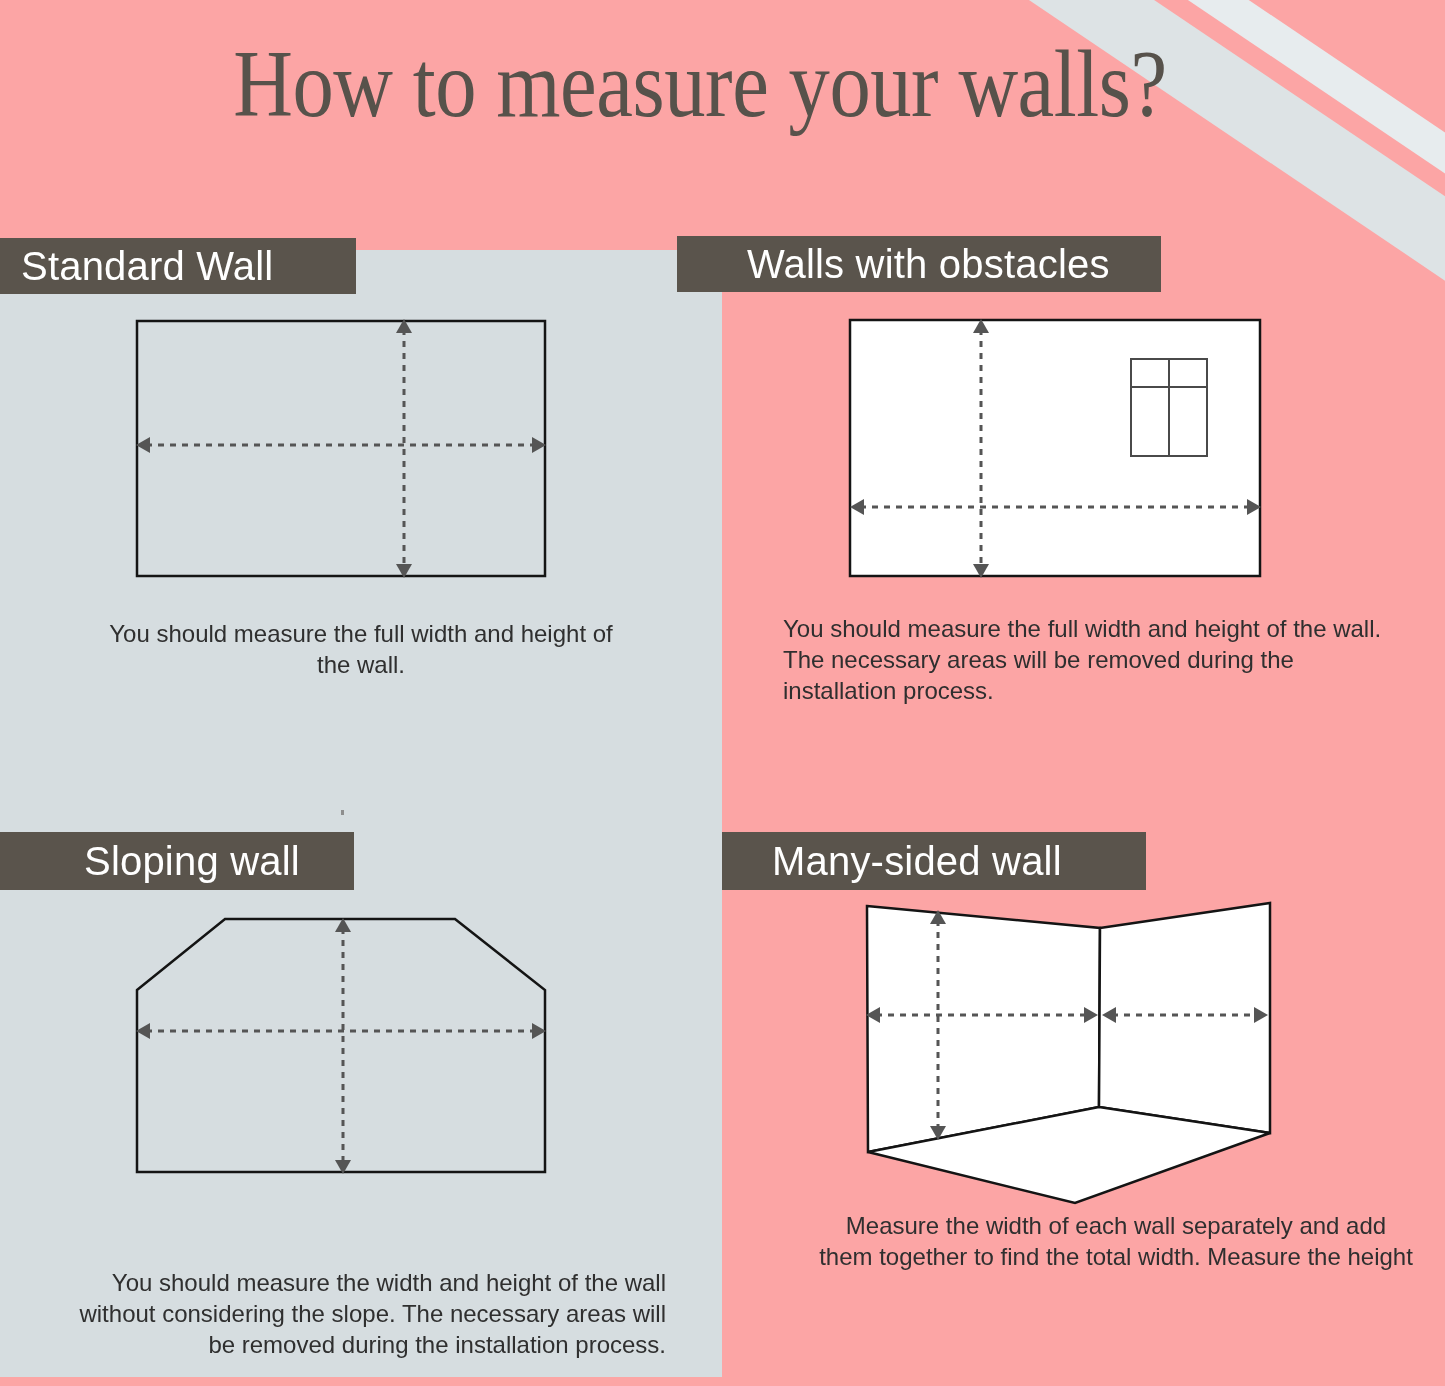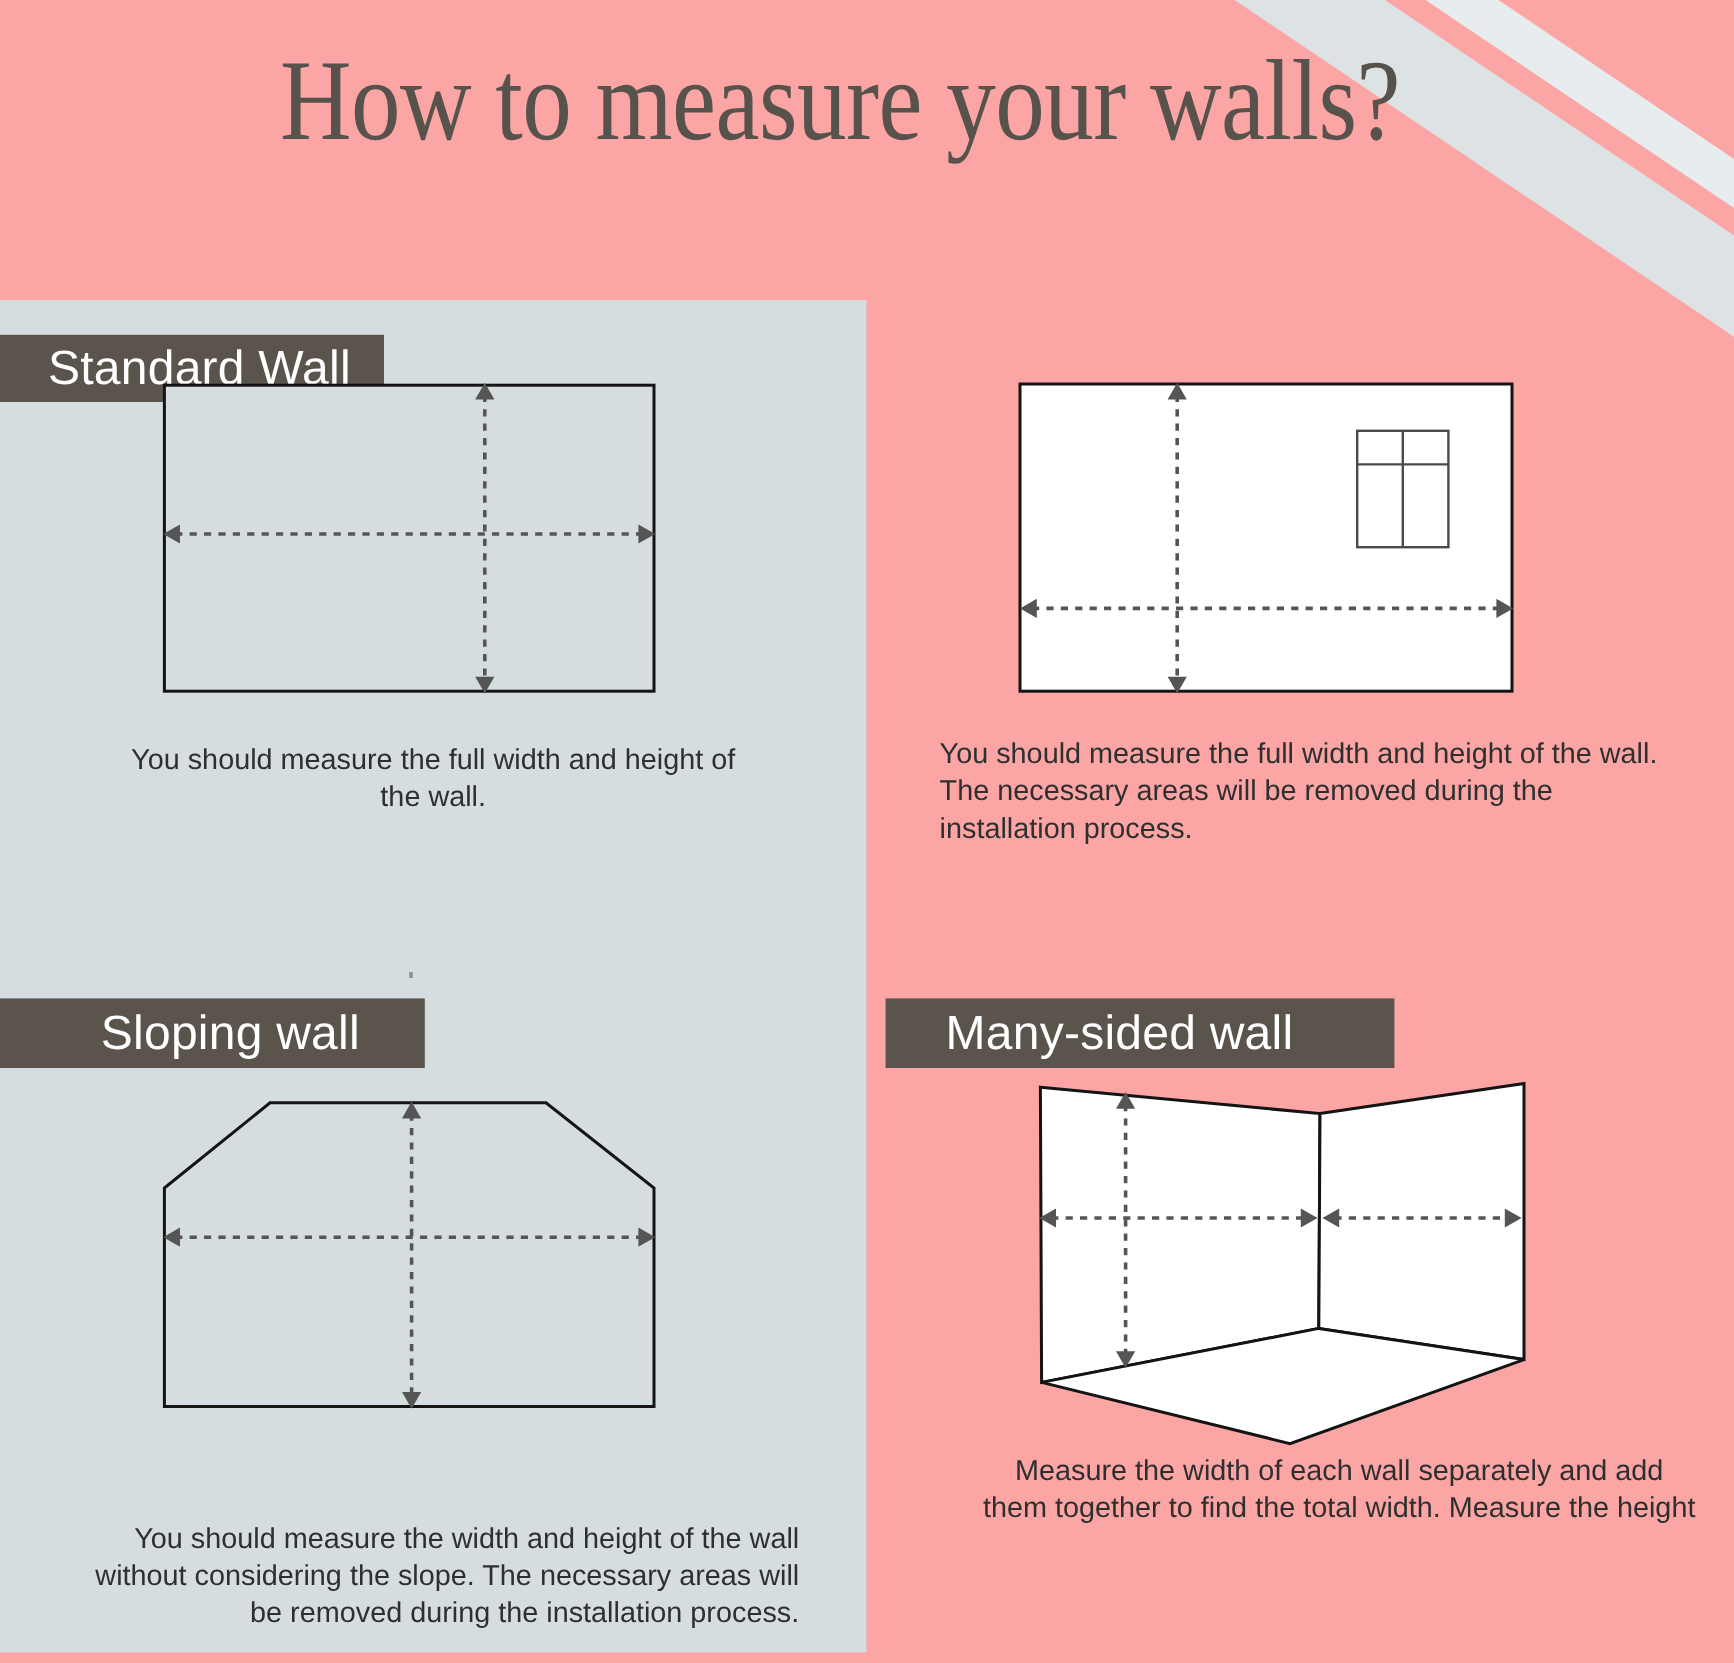--- a/index.html
+++ b/index.html
@@ -74,30 +74,30 @@
     color: #ffffff;
     font-size: 40px;
     line-height: 1;
     display: flex;
     align-items: center;
     box-sizing: border-box;
     font-weight: 400;
     letter-spacing: 0.2px;
   }
   #bar-standard {
-    left: 0;   top: 238px;  width: 320px; height: 56px; padding-left: 40px; margin-top: 41px;
+    left: 0;   top: 238px;  width: 356px; height: 56px; padding-left: 21px;
   }
   #bar-obstacles {
     left: 677px; top: 236px; width: 484px; height: 56px; padding-left: 70px;
   }
   #bar-sloping {
     left: 0;   top: 832px;  width: 354px; height: 58px; padding-left: 84px;
   }
   #bar-many {
-    left: 722px; top: 832px; width: 424px; height: 58px; padding-left: 50px; margin-left: 16px;
+    left: 722px; top: 832px; width: 424px; height: 58px; padding-left: 50px;
   }
 
   
   .diagram {
     position: absolute;
   }
   #diag-standard  { left: 110px; top: 300px;  width: 470px; height: 300px; }
   #diag-obstacles { left: 830px; top: 300px;  width: 460px; height: 300px; }
   #diag-sloping   { left: 110px; top: 890px;  width: 470px; height: 310px; }
   #diag-many      { left: 840px; top: 890px;  width: 460px; height: 325px; }
@@ -162,20 +162,23 @@
       <g>
         <line x1="36" y1="145" x2="426" y2="145" stroke="#555" stroke-width="3" stroke-dasharray="6 6"></line>
         <path d="M26,145 L40,137 L40,153 Z" fill="#555"></path>
         <path d="M436,145 L422,137 L422,153 Z" fill="#555"></path>
       </g>
     </svg>
   </div>
 
   <div class="caption" id="cap-standard">You should measure the full width and height of the wall.</div>
 
+  <div class="sec-bar" id="bar-obstacles">
+    <span>Walls with obstacles</span>
+  </div>
 
   <div class="diagram" id="diag-obstacles">
     <svg width="460" height="300" viewBox="0 0 460 300">
 
       <rect x="20" y="20" width="410" height="256" fill="#ffffff" stroke="#141414" stroke-width="2.5"></rect>
 
       <g>
         <rect x="301" y="59" width="76" height="97" fill="#ffffff" stroke="#4a4a4a" stroke-width="2"></rect>
         <line x1="301" y1="87" x2="377" y2="87" stroke="#4a4a4a" stroke-width="2"></line>
         <line x1="339" y1="59" x2="339" y2="156" stroke="#4a4a4a" stroke-width="2"></line>

